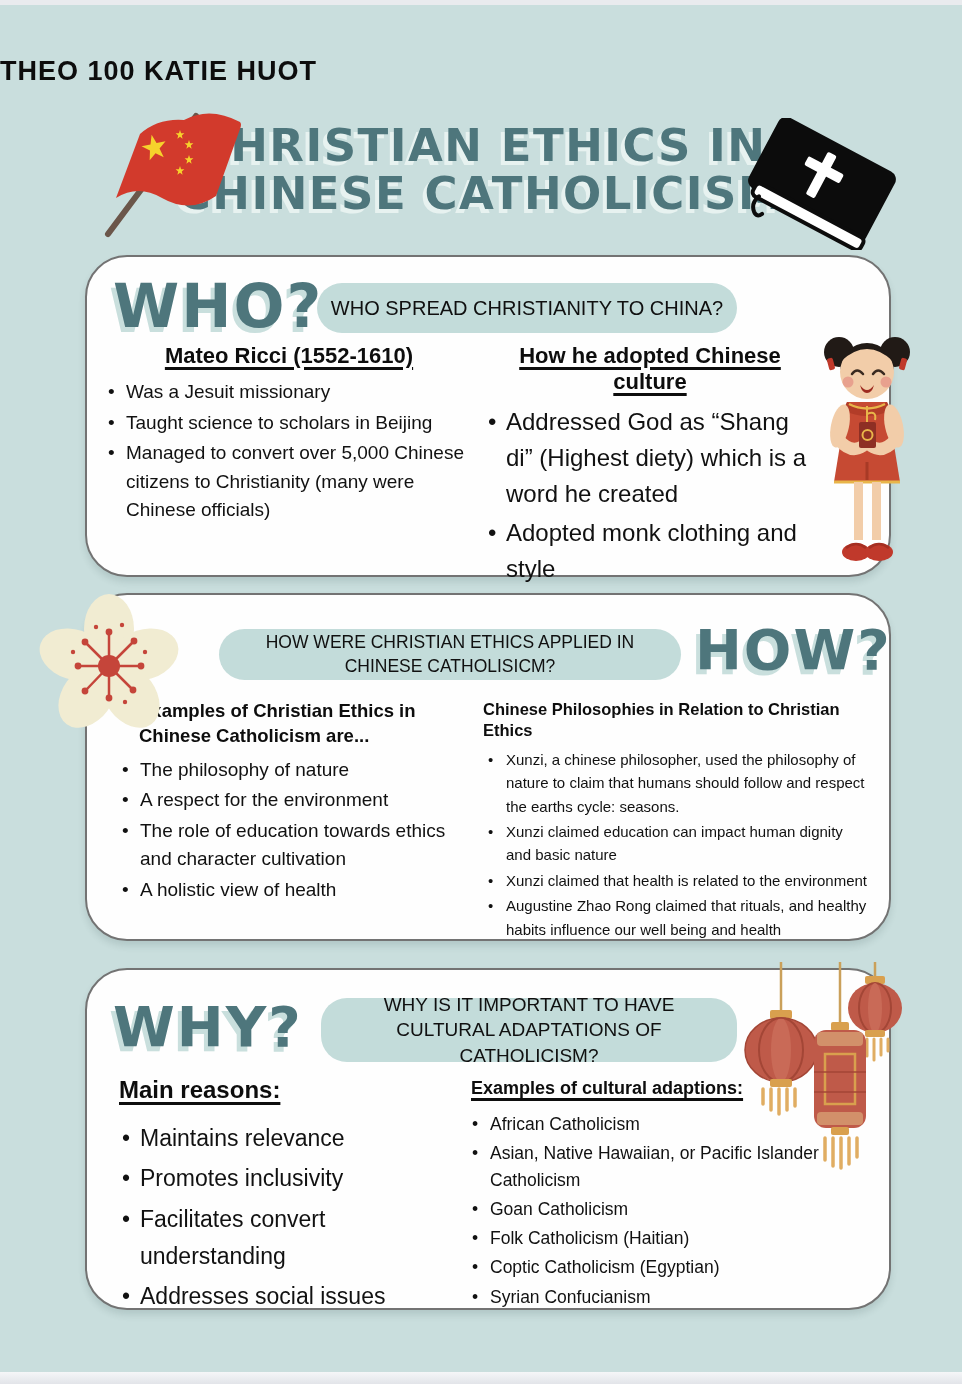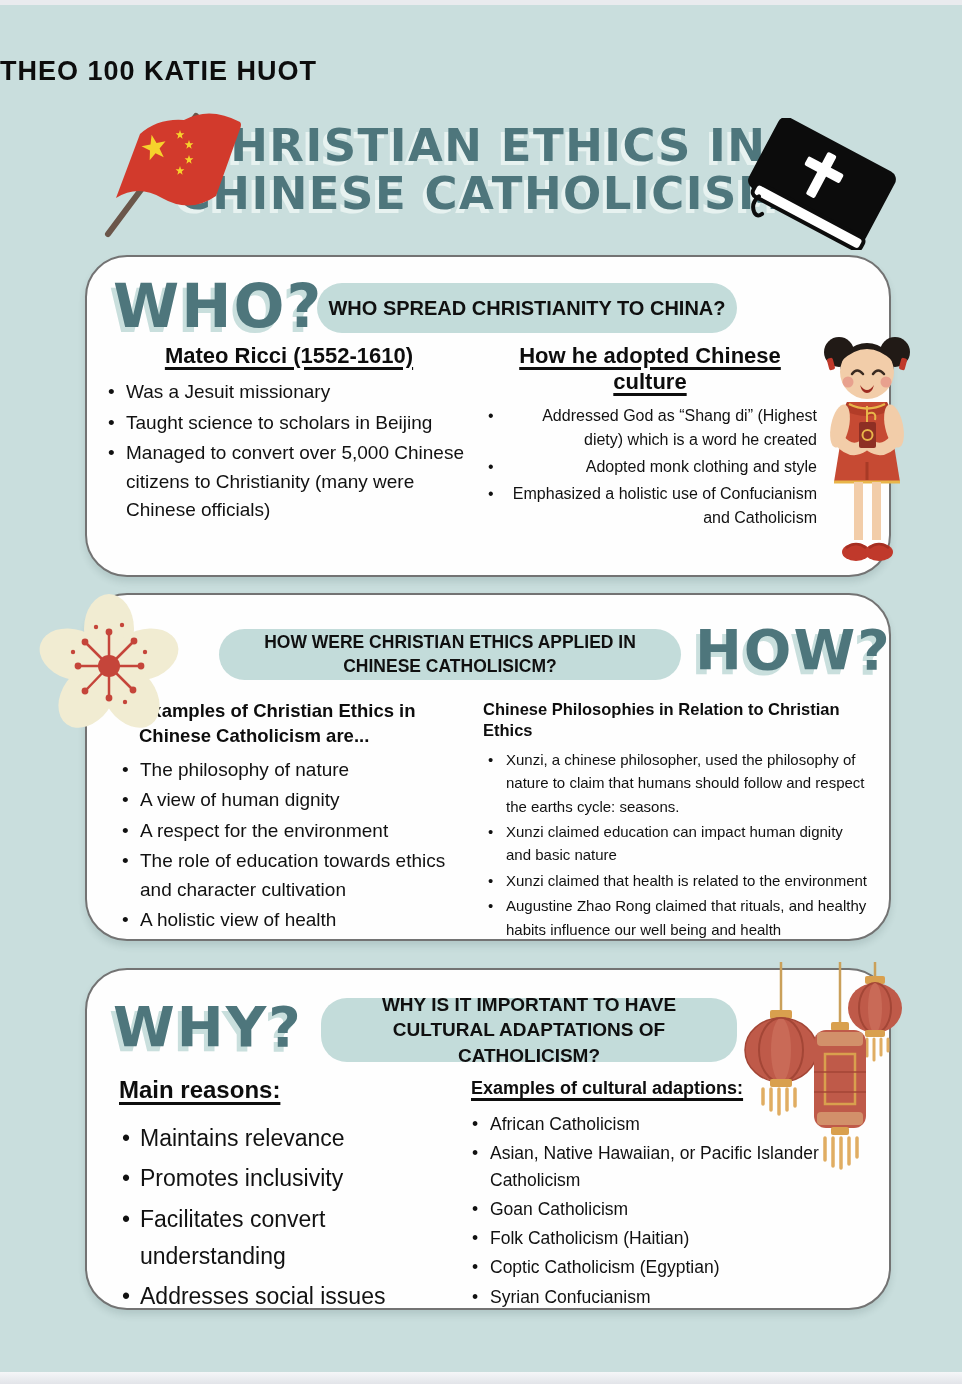--- a/index.html
+++ b/index.html
@@ -21,21 +21,21 @@
   .card.how{top:593px;height:348px;}
   .card.why{top:968px;height:342px;}
 
   .big-q{position:absolute;font-weight:700;color:#4e767c;letter-spacing:2px;
         font-family:"DejaVu Sans",sans-serif;text-shadow:-4px 5px 0 #c9dfdd;}
   .who-q{left:26px;top:14px;font-size:60px;}
   .how-q{left:608px;top:22px;font-size:56px;}
   .why-q{left:26px;top:24px;font-size:56px;}
 
   .pill{position:absolute;background:#c3dcda;border-radius:26px;display:flex;
-        align-items:center;justify-content:center;text-align:center;font-weight:700;
+        align-items:center;justify-content:center;text-align:center;font-weight:400;
         color:#101010;box-sizing:border-box;}
   .who-pill{left:230px;top:26px;width:420px;height:50px;font-size:20px;}
   .how-pill{left:132px;top:34px;width:462px;height:51px;font-size:17.5px;line-height:1.35;padding:0 24px;}
   .why-pill{left:234px;top:28px;width:416px;height:64px;font-size:19px;line-height:1.35;padding:0 20px;}
 
   .cols{position:absolute;display:grid;}
   .who-cols{left:16px;top:86px;width:730px;grid-template-columns:372px 334px;column-gap:8px;}
   .how-cols{left:30px;top:104px;width:752px;grid-template-columns:352px 1fr;column-gap:14px;}
   .why-cols{left:30px;top:106px;width:750px;grid-template-columns:330px 1fr;column-gap:20px;}
 
@@ -44,21 +44,21 @@
   .who-cols h3{font-size:22px;font-weight:700;text-align:center;margin-bottom:9px;}
   .how-left h3{font-size:18.5px;font-weight:700;margin:0 0 7px 22px;line-height:1.35;}
   .how-right h3{font-size:16.5px;font-weight:700;margin:0 0 6px 0;line-height:1.3;}
   .why-left h3{font-size:24px;font-weight:700;margin:0 0 16px 2px;}
   .why-right h3{font-size:18px;font-weight:700;margin:2px 0 12px 4px;}
 
   ul{list-style:none;margin:0;padding:0;}
   li{position:relative;padding-left:23px;color:#111;}
   li::before{content:"\2022";position:absolute;left:5px;}
   .b19 li{font-size:19px;line-height:1.5;margin-bottom:2px;}
-  .b19q li{font-size:16px;line-height:1.5;margin-bottom:3px;text-align:right;}
+  .b19q li{font-size:24px;line-height:1.5;margin-bottom:3px;}
   .b15 li{font-size:15px;line-height:1.56;margin-bottom:2px;}
   .b21 li{font-size:23px;line-height:1.62;margin-bottom:3px;}
   .b17 li{font-size:17.5px;line-height:1.5;margin-bottom:3px;}
 
   .art{position:absolute;z-index:4;}
   .flag-art{left:92px;top:98px;width:150px;height:146px;}
   .bible-art{left:738px;top:118px;width:166px;height:132px;}
   .girl-art{left:816px;top:330px;width:102px;height:268px;}
   .flower-art{left:33px;top:590px;width:153px;height:153px;}
   .lantern-art{left:733px;top:962px;width:172px;height:220px;}
@@ -152,21 +152,20 @@
   </svg>
 
   <section class="card how">
     <div class="pill how-pill">HOW WERE CHRISTIAN ETHICS APPLIED IN CHINESE CATHOLISICM?</div>
     <div class="big-q how-q">HOW?</div>
     <div class="cols how-cols">
       <div class="how-left">
         <h3>Examples of Christian Ethics in Chinese Catholicism are...</h3>
         <ul class="b19">
           <li>The philosophy of nature</li>
-          <li>A view of human dignity</li>
           <li>A respect for the environment</li>
           <li>The role of education towards ethics and character cultivation</li>
           <li>A holistic view of health</li>
         </ul>
       </div>
       <div class="how-right">
         <h3>Chinese Philosophies in Relation to Christian Ethics</h3>
         <ul class="b15">
           <li>Xunzi, a chinese philosopher, used the philosophy of nature to claim that humans should follow and respect the earths cycle: seasons.</li>
           <li>Xunzi claimed education can impact human dignity and basic nature</li>

